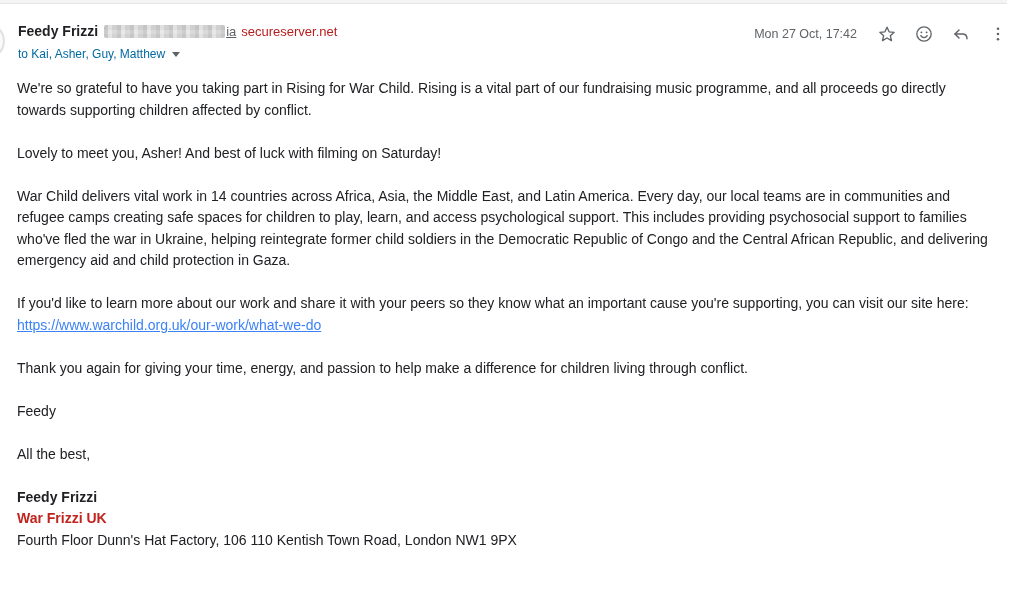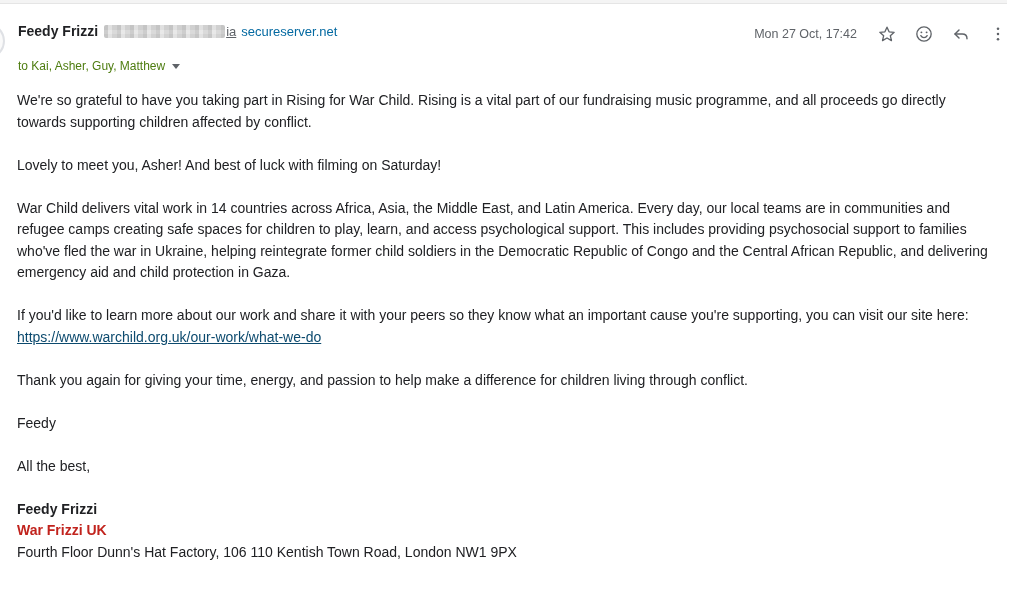--- a/index.html
+++ b/index.html
@@ -35,24 +35,24 @@
     width: 121px; height: 13px;
     margin: 0 1px 0 6px;
     align-self: center;
     border-radius: 2px;
     background:
       repeating-linear-gradient(90deg, rgba(180,180,180,.55) 0 4px, rgba(230,230,230,.6) 4px 8px, rgba(200,200,200,.5) 8px 13px),
       repeating-linear-gradient(0deg, #dcdcdc 0 4px, #ececec 4px 8px, #d8d8d8 8px 13px);
     filter: blur(0.7px);
   }
   .via-suffix { font-size: 13px; color: #5f6368; text-decoration: underline; }
-  .relay-domain { font-size: 13px; color: #0369a1; margin-left: 5px; }
+  .relay-domain { font-size: 13px; color: #b91c1c; margin-left: 5px; }
   .recipients-line {
-    margin-top: 16px;
-    font-size: 12px; color: #4d7c0f;
+    margin-top: 4px;
+    font-size: 12px; color: #0369a1;
     display: flex; align-items: center; gap: 7px;
     cursor: pointer;
   }
   .caret-down {
     width: 0; height: 0;
     border-left: 4.5px solid transparent;
     border-right: 4.5px solid transparent;
     border-top: 5px solid #5f6368;
     margin-top: 1px;
   }
@@ -63,21 +63,21 @@
     width: 20px; height: 20px;
     margin-left: 17px;
     background: none; border: none; padding: 0;
     cursor: pointer;
     display: inline-flex; align-items: center; justify-content: center;
   }
   .icon-btn svg { display: block; }
 
   .email-body { padding: 15px 26px 0 17px; font-size: 14px; line-height: 21.5px; color: #202124; }
   .email-body p { margin: 0 0 21.5px 0; }
-  .email-body a { color: #0c4a6e; text-decoration: underline; cursor: pointer; }
+  .email-body a { color: #3b82f6; text-decoration: underline; cursor: pointer; }
 
   .signature { font-size: 14px; line-height: 21.5px; }
   .sig-name { font-weight: bold; }
   .sig-org  { font-weight: bold; color: #c1231d; }
 </style>
 </head>
 <body>
 
 <div class="top-strip"></div>
 <div class="avatar"></div>

